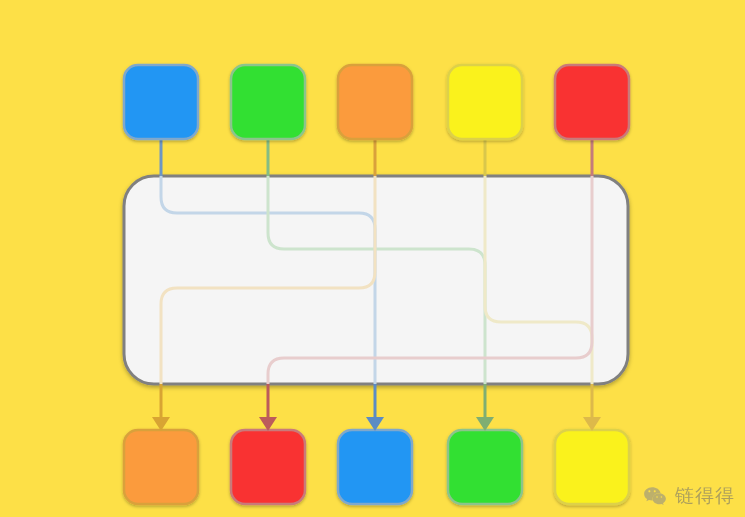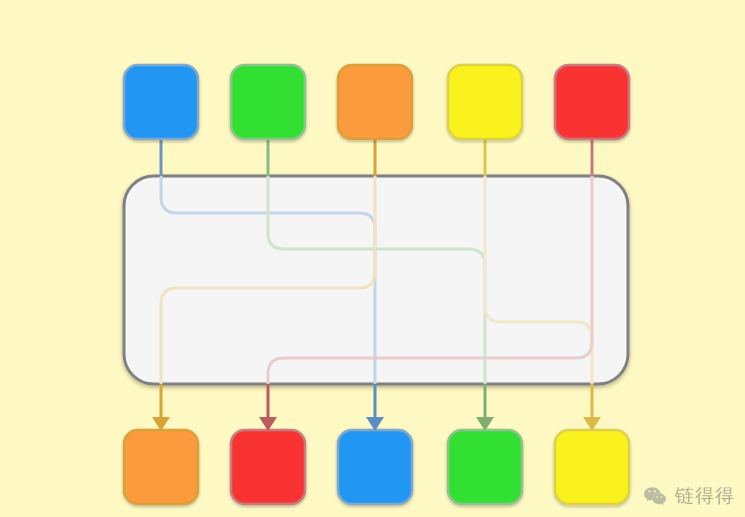--- a/index.html
+++ b/index.html
@@ -7,21 +7,21 @@
     padding: 0;
     background: #ffffff;
   }
   body {
     font-family: "Liberation Sans", sans-serif;
   }
   #stage {
     position: relative;
     width: 745px;
     height: 517px;
-    background: #fef9c3;
+    background: #fde047;
     overflow: hidden;
   }
   #diagram-svg {
     position: absolute;
     left: 0;
     top: 0;
     width: 745px;
     height: 517px;
     display: block;
   }

